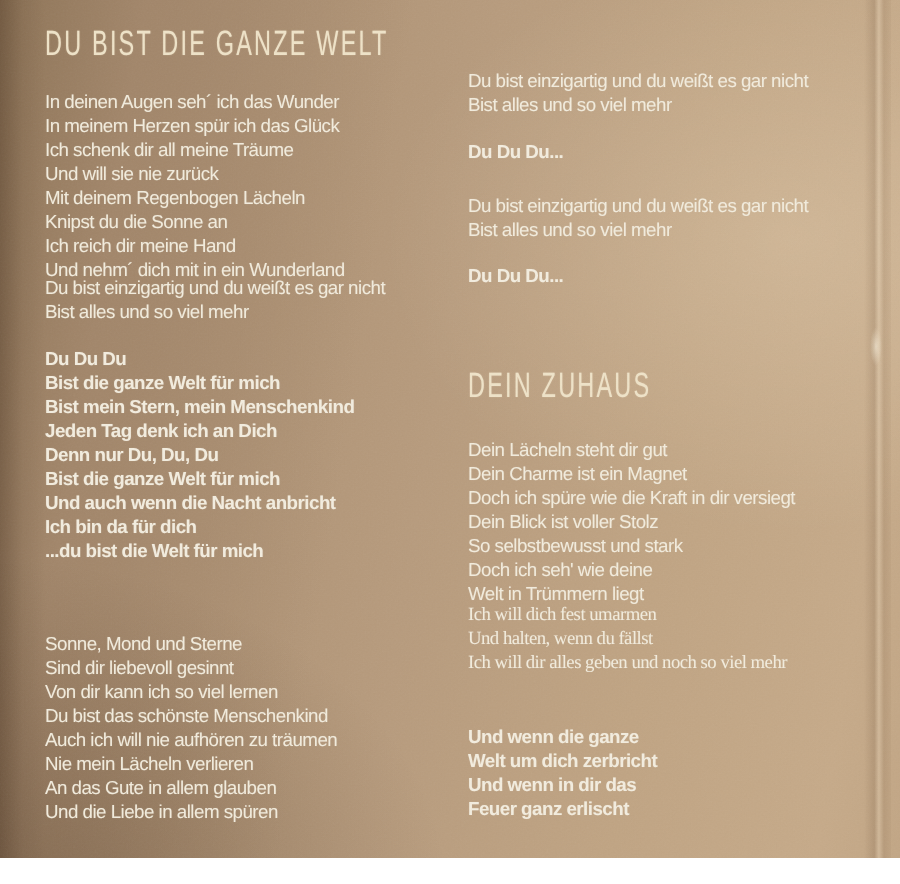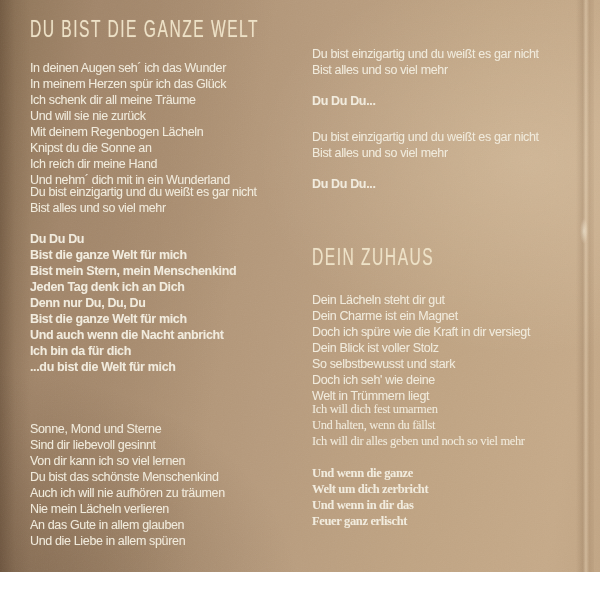--- a/index.html
+++ b/index.html
@@ -112,21 +112,21 @@
 Doch ich spüre wie die Kraft in dir versiegt
 Dein Blick ist voller Stolz
 So selbstbewusst und stark
 Doch ich seh' wie deine
 Welt in Trümmern liegt</div>
 
     <div class="stanza" style="top:401px;font-family:Liberation Serif, serif;">Ich will dich fest umarmen
 Und halten, wenn du fällst
 Ich will dir alles geben und noch so viel mehr</div>
 
-    <div class="stanza bold" style="top:465px;font-family:Liberation Serif, serif;">Und wenn die ganze
+    <div class="stanza bold" style="top:483px;">Und wenn die ganze
 Welt um dich zerbricht
 Und wenn in dir das
 Feuer ganz erlischt</div>
   </div>
 
   <div class="crease"></div>
   <div class="crease-glint"></div>
 
   <svg class="grain" xmlns="http://www.w3.org/2000/svg">
     <filter id="grainNoise">

